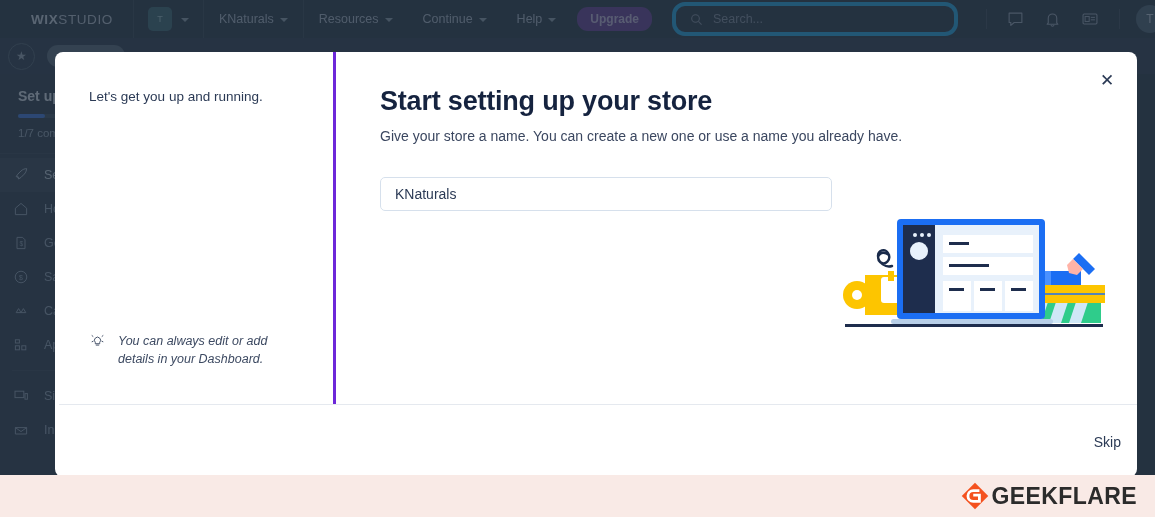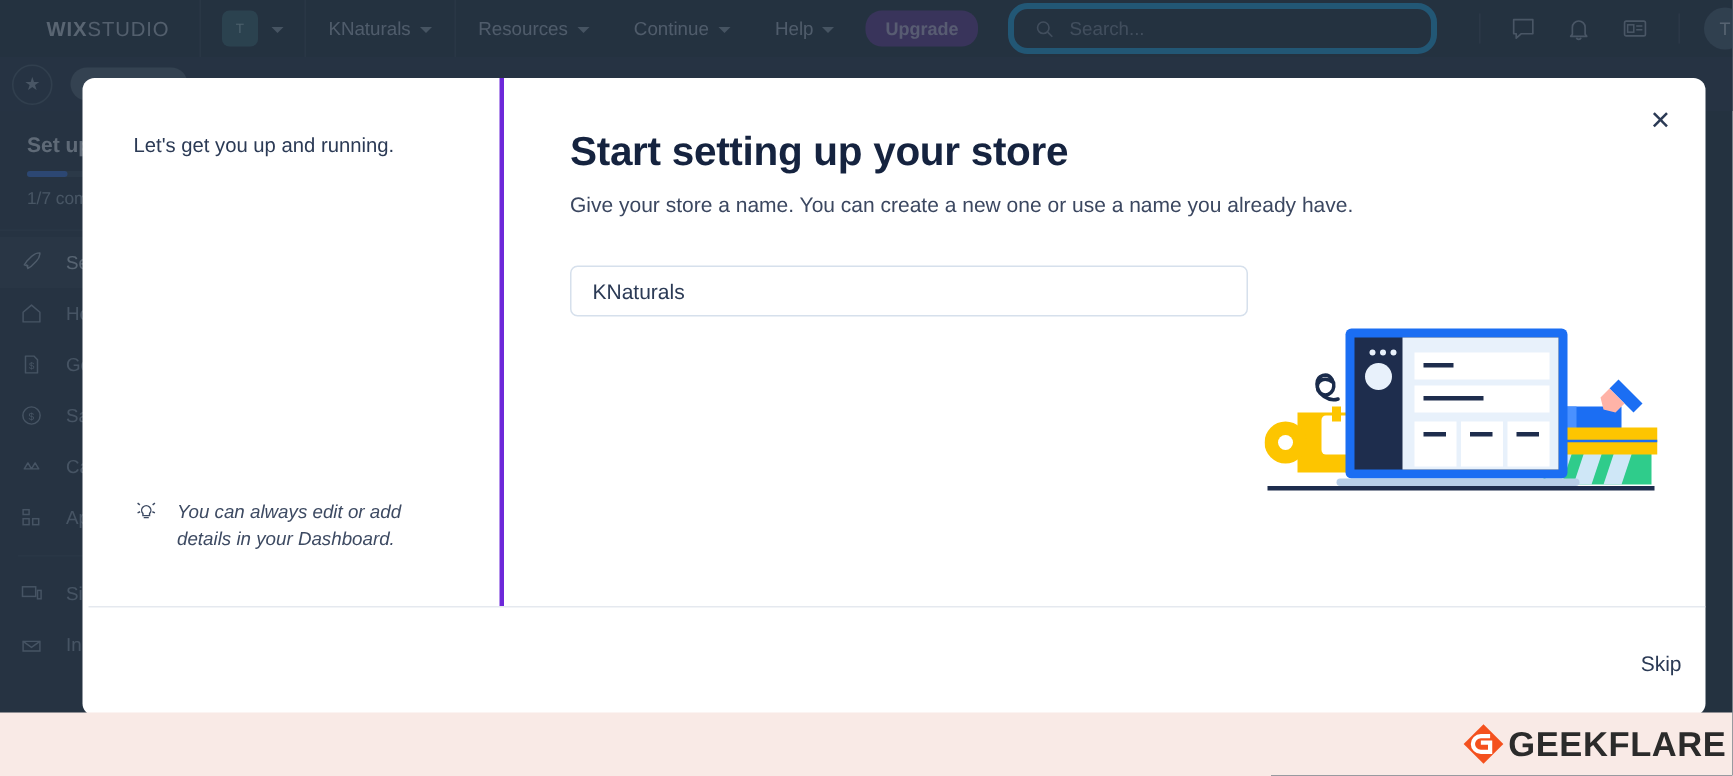--- a/index.html
+++ b/index.html
@@ -73,21 +73,21 @@
     color:#8e9bab;font-size:12.5px;
   }
   .ln-item.active{background:#24313f;color:#c9d3dd;}
   .ln-ico{width:18px;display:flex;align-items:center;justify-content:center;}
   .ln-split{height:1px;background:#24303f;margin:8px 12px;}
   
   .botbar{
     position:absolute;left:0;bottom:0;width:1155px;height:42px;background:#f9eae6;
     display:flex;align-items:center;justify-content:flex-end;
   }
-  .gf{display:flex;align-items:center;gap:2px;padding-right:4px;}
+  .gf{display:flex;align-items:center;gap:2px;padding-right:18px;}
   .gf-word{font-size:23px;font-weight:700;color:#2b2b2b;letter-spacing:.4px;}
   
   .overlay{position:absolute;inset:0;background:rgba(43,57,72,.72);}
   .modal{
     position:absolute;left:55px;top:52px;width:1082px;height:425px;
     background:#fff;border-radius:8px;overflow:hidden;
   }
   .m-close{
     position:absolute;right:16px;top:14px;width:28px;height:28px;
     display:flex;align-items:center;justify-content:center;

